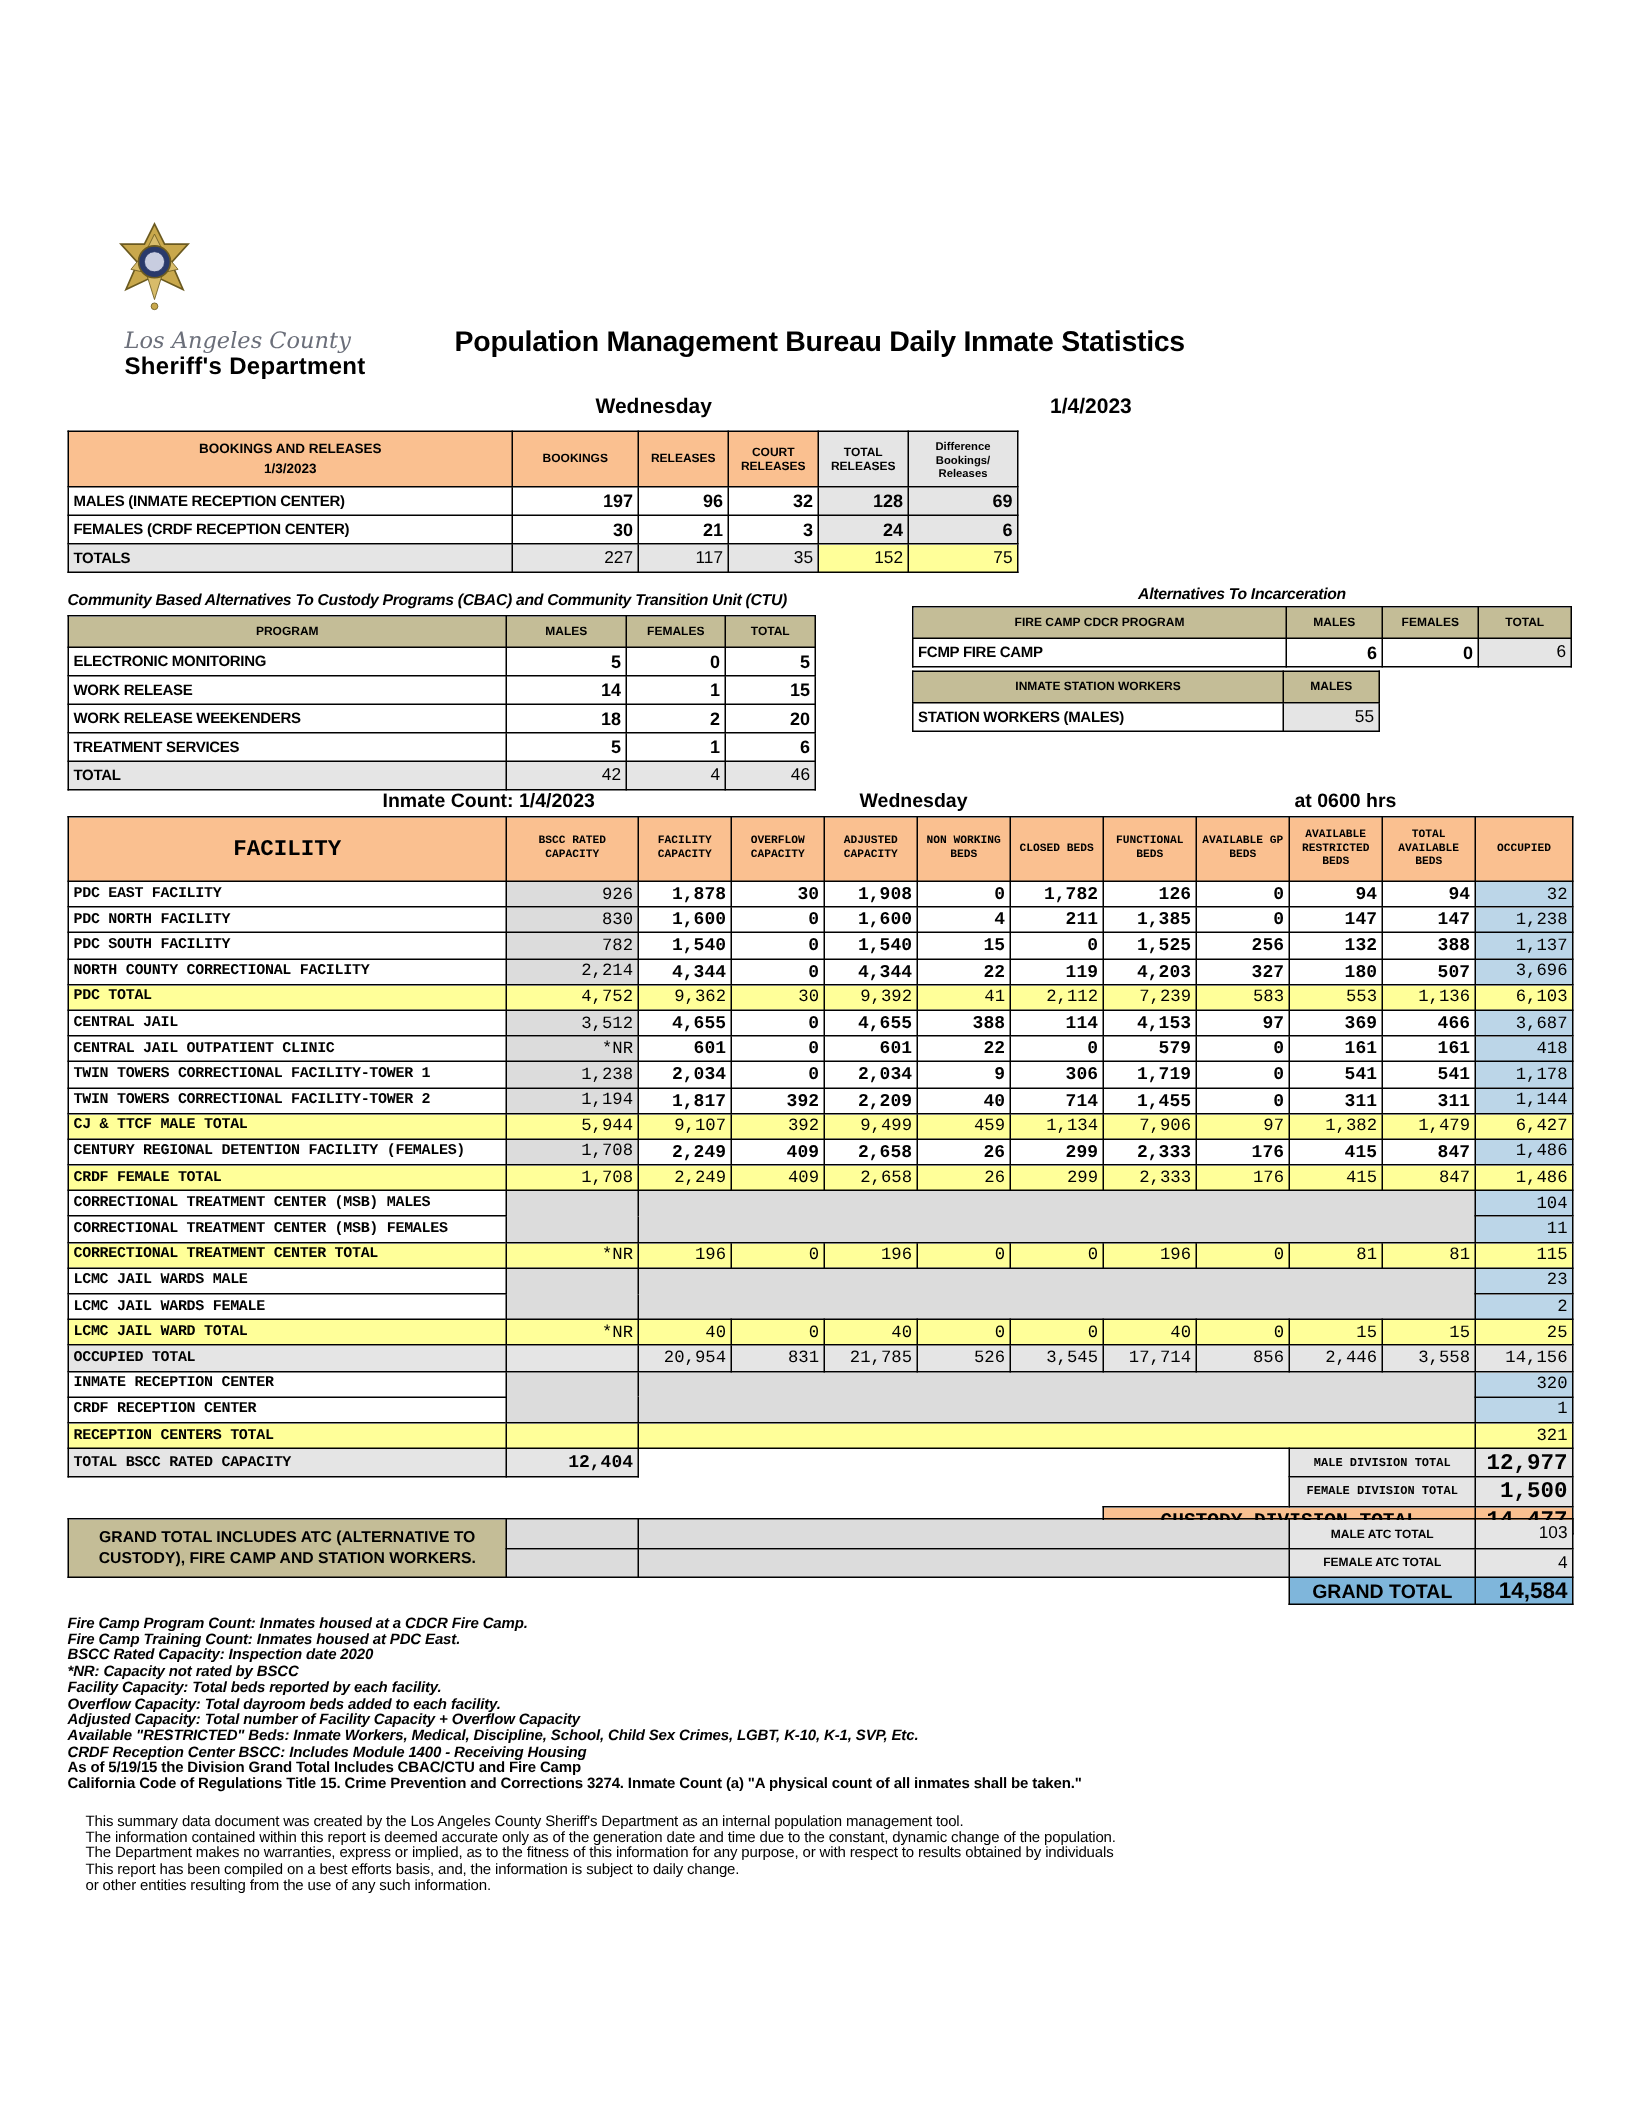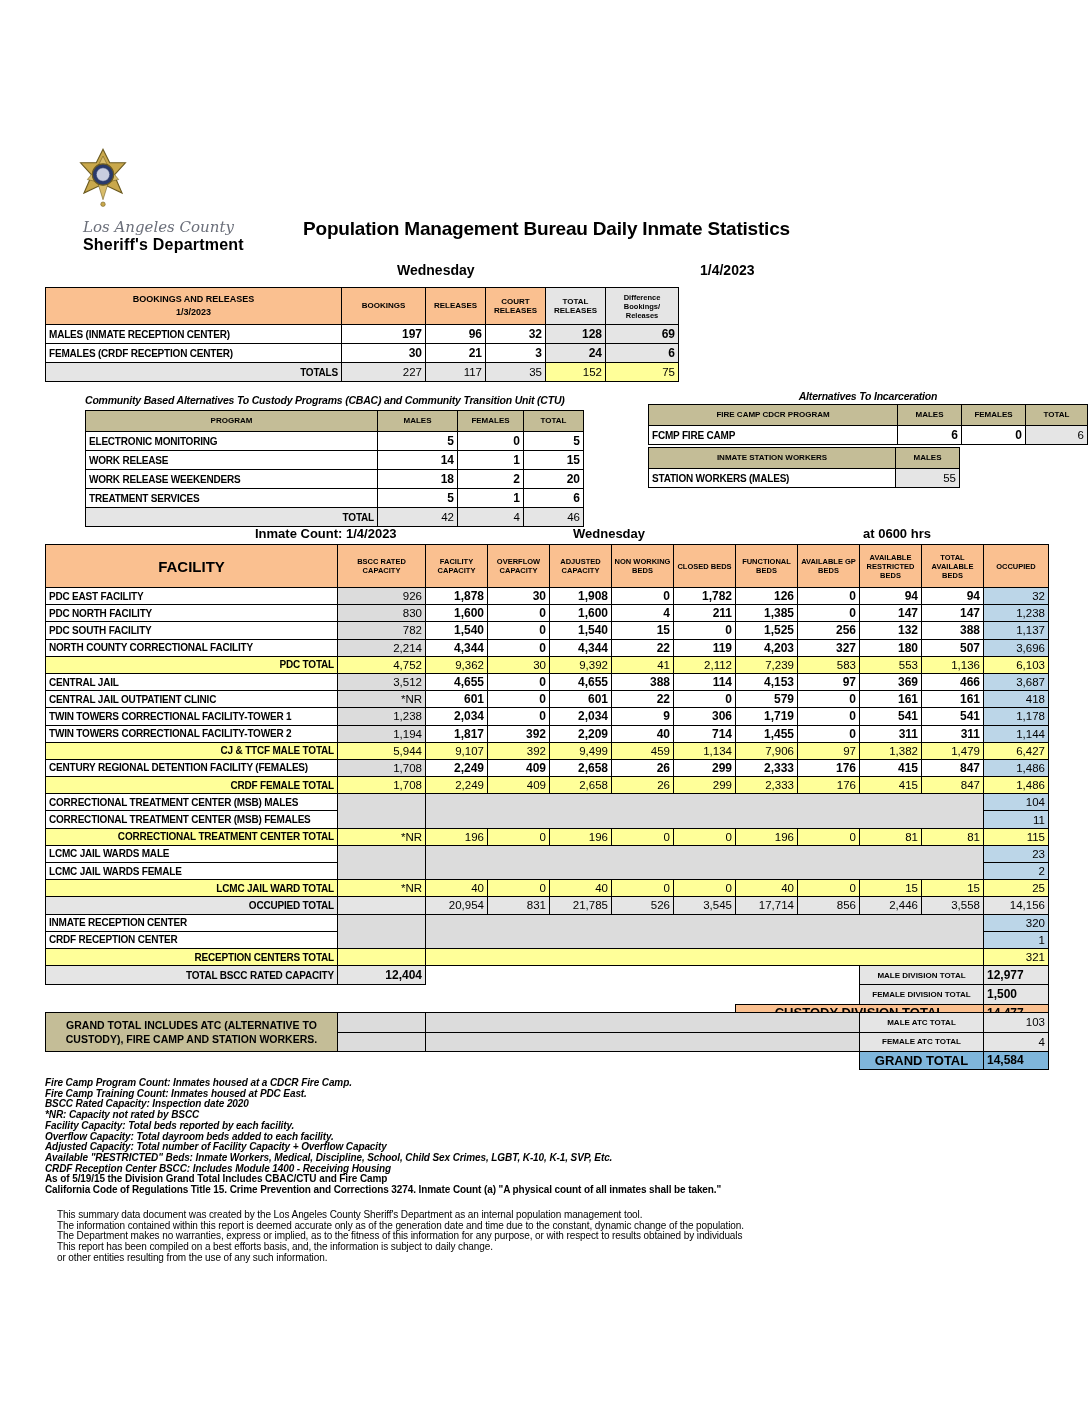--- a/index.html
+++ b/index.html
@@ -16,61 +16,61 @@
   .daydate{position:absolute;top:262px;left:0;width:100%;height:20px;font-weight:bold;font-size:14px;}
   .daydate .day{position:absolute;left:352px;}
   .daydate .date{position:absolute;left:655px;}
 
   
   table{border-collapse:collapse;table-layout:fixed;}
   td{border:1px solid #000;padding:0 3px;height:18px;overflow:hidden;white-space:nowrap;font-size:11px;}
   .or{background:#FAC090}.tn{background:#C4BD97}.gr{background:#e5e5e5}.ye{background:#FFFF99}
   .bl{background:#BCD6E8}.gy{background:#DCDCDC}.tq{background:#7FB6DB}
   .sp{border:none;background:#fff;}
-  .rt{text-align:right}
+  .rt{}
   .lbl{font-weight:bold;font-size:10px;letter-spacing:-0.2px;}
   .numb{font-weight:bold;font-size:12px;text-align:right;}
   .num{font-weight:normal;font-size:11.5px;text-align:right;}
   .hsm{font-weight:bold;font-size:8px;text-align:center;white-space:normal;line-height:1.15;padding:1px 2px;}
   .h7{font-weight:bold;font-size:7.5px;text-align:center;white-space:normal;line-height:1.2;padding:1px 1px;}
 
   
   .bookings{position:absolute;left:0;top:287px;width:633px;}
   .bookings td.hdr{height:34px;}
   .bk-title{font-size:9px;font-weight:bold;text-align:center;white-space:normal;line-height:1.5;}
 
   
-  .progsec{position:absolute;left:0;top:390px;width:1003px;height:130px;margin-left:40px;}
+  .progsec{position:absolute;left:0;top:390px;width:1003px;height:130px;}
   .sec-title{font-size:10.5px;font-weight:bold;font-style:italic;letter-spacing:-0.2px;}
   .cbac{position:absolute;left:0;top:0;}
   .cbac table{width:498px;margin-top:2px;}
   .ati{position:absolute;left:563px;top:0;width:440px;}
   .ati .sec-title{text-align:center;display:block;}
   .ati table{margin-top:2px;border-radius:16px;}
   .station{margin-top:12px;padding-left:16px;}
 
   
   .countline{position:absolute;left:0;top:526px;width:100%;height:16px;font-weight:bold;font-size:13px;}
   .countline .l{position:absolute;left:210px;}
   .countline .c{position:absolute;left:528px;}
   .countline .r{position:absolute;left:818px;}
 
   
-  .facility{position:absolute;left:0;top:544px;width:1003px;}
+  .facility{position:absolute;left:0;top:544px;width:1003px;font-family:Liberation Mono, monospace;}
   .facility td{height:16.2px;}
   .facility td.fhdr{height:40px;}
   .fac-big{font-size:15px;font-weight:bold;text-align:center;}
   .occ{font-weight:normal;font-size:11.5px;text-align:right;}
 
   
   .grandblk{position:absolute;left:0;top:1012px;width:1003px;}
   .grandblk td{height:16.5px;}
   .gnote{font-size:10.5px;font-weight:bold;text-align:center;white-space:normal;line-height:1.35;}
   .gtlabel{font-weight:bold;font-size:13px;text-align:center;}
-  .gtval{font-weight:bold;font-size:12px;}
+  .gtval{font-weight:bold;font-size:15px;text-align:right;}
 
   
   .footnotes{position:absolute;left:0;top:1078px;font-size:10px;font-weight:bold;line-height:10.7px;letter-spacing:-0.1px;}
   .footnotes .def{font-style:italic;}
   .disclaimer{position:absolute;left:12px;top:1210px;font-size:10px;font-weight:normal;line-height:10.7px;letter-spacing:-0.1px;}
 </style>
 </head>
 <body>
 
 <div class="page">

